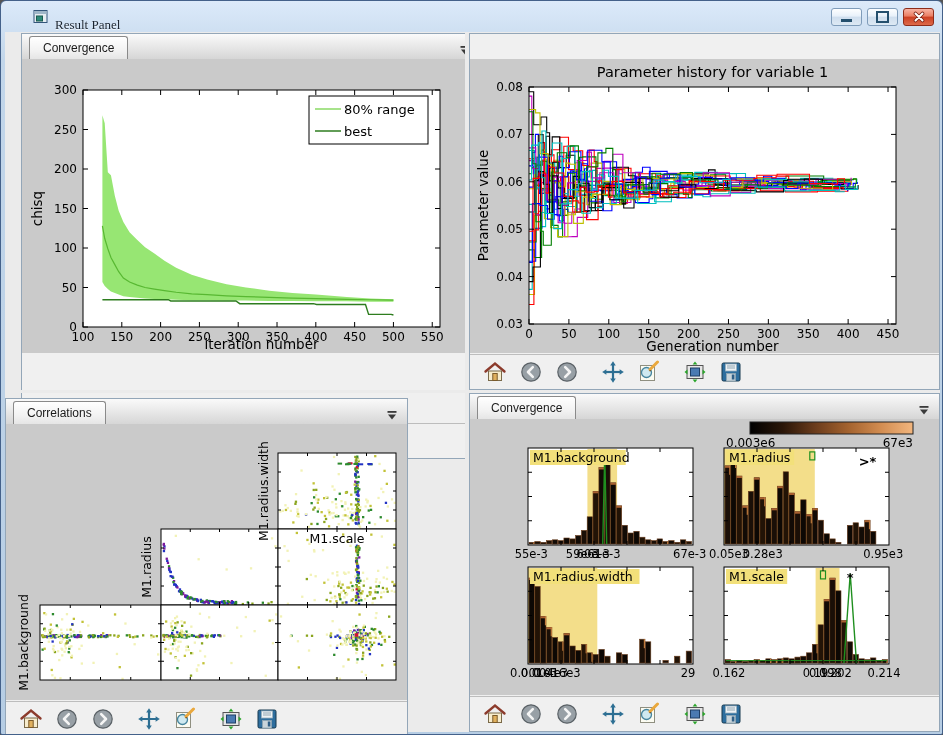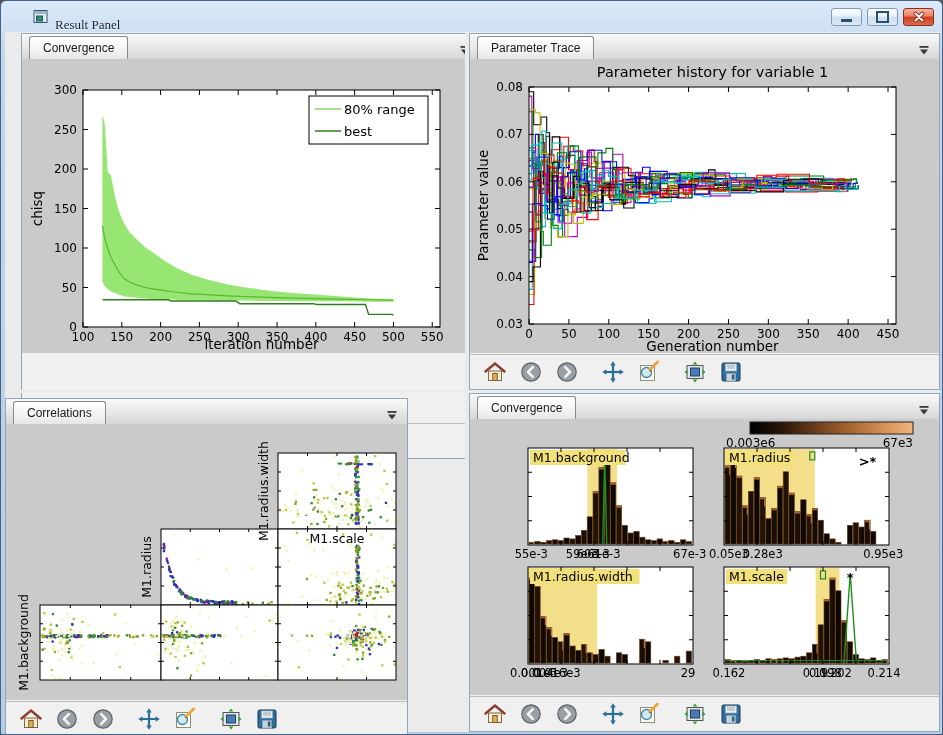--- a/index.html
+++ b/index.html
@@ -201,29 +201,20 @@
               <line x1="8" y1="6" x2="16" y2="6" stroke="#8fa5b2"></line>
               <line x1="8" y1="8" x2="16" y2="8" stroke="#8fa5b2"></line>
               <rect x="7.5" y="13.5" width="9" height="7.5" fill="#c9d4da" stroke="#8fa5b2" stroke-width="0.8"></rect>
               <rect x="12.8" y="14.5" width="2.6" height="5" fill="#2e5e86"></rect>
             </svg>
           </span>
         </div>
     </div>
 
     <div class="panel" style="left:464px;top:1px;width:471px;height:357px;">
-      <div class="tabbar">
-        <div class="tab"><span>Parameter Trace</span></div>
-        <span class="tab-menu">
-          <svg width="12" height="11" viewBox="0 0 12 11">
-              <rect x="1.5" y="1" width="9" height="1.8" fill="#3a3a3a"></rect>
-              <path d="M2 4.5 H10 L6 9.5 Z" fill="#3a3a3a"></path>
-            </svg>
-        </span>
-      </div>
       <div class="figure fig-top">
         <svg class="chart" width="469" height="294">
             <rect x="59" y="28" width="367" height="237" fill="#ffffff"></rect>
             <path d="M59.0 128.1H63.6V107.5H66.8V98.5H69.3V134.4H75.6V149.9H79.6V136.1H83.8V155.6H89.3V162.0H93.8V150.4H98.0V153.3H107.0V128.0H117.7V131.1H130.6V131.7H141.4V125.2H158.3V138.2H165.4V143.6H179.1V139.8H182.8V129.7H196.6V135.6H207.1V139.0H222.0V128.0H244.3V126.5H261.5V130.6H276.5V126.4H307.9V121.0H338.7V124.0H343.5V129.6H383.2V124.4H387.3V122.9" fill="none" stroke="#0000ff" stroke-width="1.1"></path>
             <path d="M59.0 114.7H61.7V108.5H66.1V106.1H72.7V101.0H78.6V105.3H84.0V123.8H90.3V156.5H97.7V138.2H106.7V153.1H111.3V136.0H120.7V135.0H127.5V140.3H132.7V135.8H138.5V128.7H153.5V126.8H158.2V125.2H161.0V125.6H179.6V128.4H185.6V138.9H198.9V128.1H209.2V120.8H226.3V122.4H229.3V119.3H238.5V125.9H255.0V126.1H271.3V131.8H285.4V123.7H307.1V125.5H325.1V124.4H338.9V126.7H350.9V121.5H356.8V123.6H375.9V122.7" fill="none" stroke="#007f00" stroke-width="1.1"></path>
             <path d="M59.0 99.8H65.2V98.2H68.6V83.6H74.6V116.9H81.4V90.7H89.7V78.3H98.5V110.6H109.1V136.2H117.6V108.0H125.7V128.5H131.6V115.2H134.2V128.4H147.9V109.2H161.0V128.9H168.3V114.8H185.7V123.1H189.7V135.0H193.9V138.5H215.9V125.2H220.3V134.9H238.5V127.2H244.0V124.6H261.0V128.1H290.3V131.9H315.5V132.9H347.5V132.3H377.8V129.3" fill="none" stroke="#ff0000" stroke-width="1.1"></path>
             <path d="M59.0 145.4H64.6V98.4H67.1V130.0H71.3V167.6H75.6V142.4H84.2V150.2H91.5V136.5H96.1V147.5H105.6V133.8H110.2V135.4H117.1V117.9H119.6V111.4H127.2V122.7H142.5V108.7H149.1V114.8H152.7V139.9H166.0V134.1H169.3V130.4H184.6V142.7H201.4V126.5H204.8V121.1H221.6V116.8H233.7V120.5H246.2V114.7H266.4V120.9H295.1V119.6H299.8V119.8H315.1V120.6H320.3V125.1H330.6V119.4H362.8V120.3H386.8V123.3" fill="none" stroke="#00bfbf" stroke-width="1.1"></path>
             <path d="M59.0 101.6H64.1V125.6H66.8V117.5H73.7V95.2H78.3V108.0H86.6V144.0H94.4V164.2H101.8V153.9H104.9V150.0H111.1V115.3H115.3V129.4H125.6V109.4H134.4V109.1H148.8V121.7H164.6V117.5H177.1V120.3H190.6V121.7H197.7V119.0H204.5V121.4H212.9V131.1H224.6V127.3H232.0V123.9H258.1V127.9H289.1V126.6H294.0V124.8H325.7V122.2H332.4V130.2H368.3V121.8H380.4V126.3" fill="none" stroke="#bf00bf" stroke-width="1.1"></path>
             <path d="M59.0 235.5H64.5V156.4H71.4V91.1H75.6V125.0H78.9V142.5H83.7V101.3H92.3V116.6H95.1V155.8H105.5V103.7H113.8V130.0H121.0V104.1H131.9V127.3H138.0V124.1H148.7V134.2H161.8V121.3H170.9V130.4H182.0V117.8H193.7V115.6H203.8V128.3H214.8V128.7H237.8V123.6H248.0V131.7H271.5V122.2H283.2V123.5H305.1V120.1H309.7V125.9H317.6V127.2H323.5V126.9H334.9V125.4H352.4V120.3H386.6V120.6" fill="none" stroke="#bfbf00" stroke-width="1.1"></path>
             <path d="M59.0 32.8H63.7V65.7H70.9V58.0H76.7V73.7H79.6V95.5H82.2V77.9H89.8V108.6H96.2V96.2H104.8V128.0H114.7V151.9H121.3V137.5H125.4V151.5H133.2V125.5H142.8V108.2H158.4V116.8H165.7V123.6H173.1V133.1H186.8V119.9H196.7V119.1H217.7V114.9H238.5V110.9H245.1V125.7H251.4V126.3H269.8V126.0H277.0V128.7H293.5V128.7H301.6V123.1H334.3V120.0H348.3V124.0H379.7V127.7" fill="none" stroke="#000000" stroke-width="1.1"></path>

